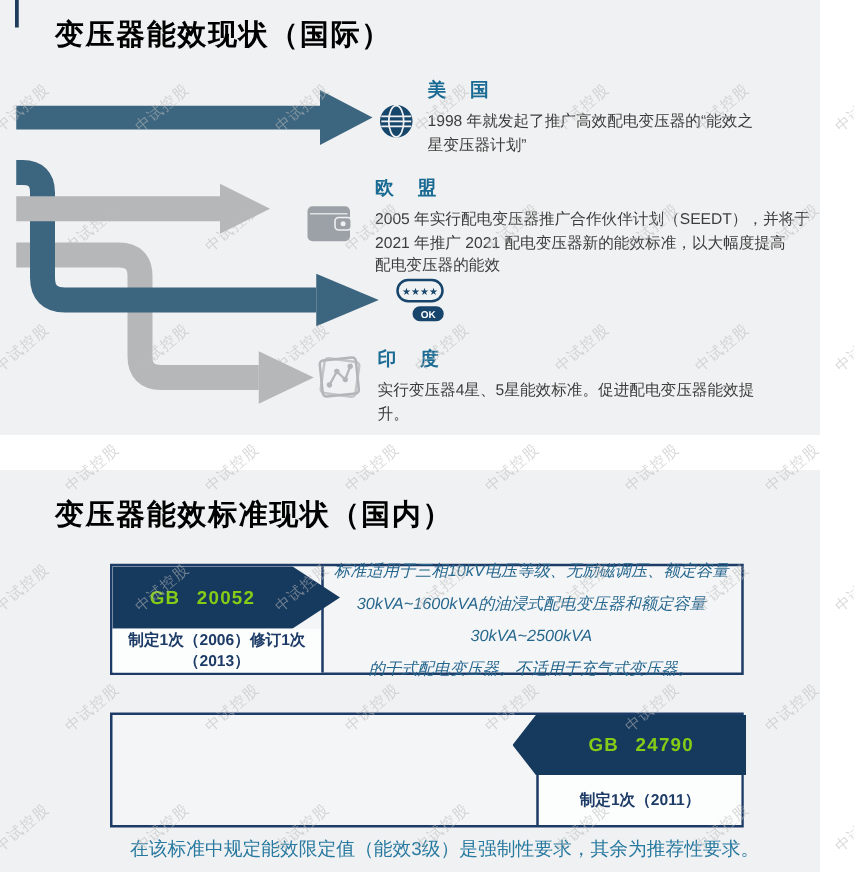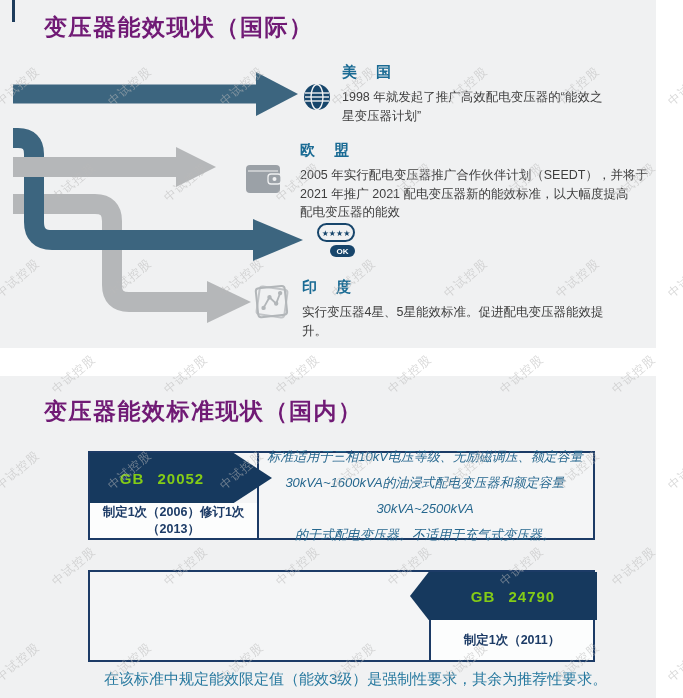--- a/index.html
+++ b/index.html
@@ -3,21 +3,21 @@
 <meta charset="utf-8">
 <style>
   html,body{margin:0;padding:0;}
   body{width:683px;height:698px;background:#fff;font-family:"Liberation Sans","DejaVu Sans",sans-serif;overflow:hidden;}
   #page{position:relative;width:683px;height:698px;background:#fff;overflow:hidden;}
 
   .slide{position:absolute;left:0;width:656px;background:#f0f1f2;overflow:hidden;}
   #slide1{top:0;height:348px;}
   #slide2{top:376px;height:322px;}
 
-  .slide-title{position:absolute;left:44px;margin:0;font-size:23px;font-weight:bold;color:#701a75;letter-spacing:1.5px;}
+  .slide-title{position:absolute;left:44px;margin:0;font-size:23px;font-weight:bold;color:#000000;letter-spacing:1.5px;}
   #slide1 .slide-title{top:12px;}
   #slide2 .slide-title{top:20px;}
 
   .tick{position:absolute;left:12px;top:0;width:3px;height:22px;background:#1e3c5c;}
 
   .arrows{position:absolute;left:0;top:0;}
 
   .section{position:absolute;}
   .sec-head{font-size:15px;font-weight:bold;color:#1a6b94;letter-spacing:2px;}
   .sec-body{margin-top:6px;font-size:12.5px;color:#3d3d3d;line-height:18.5px;}

